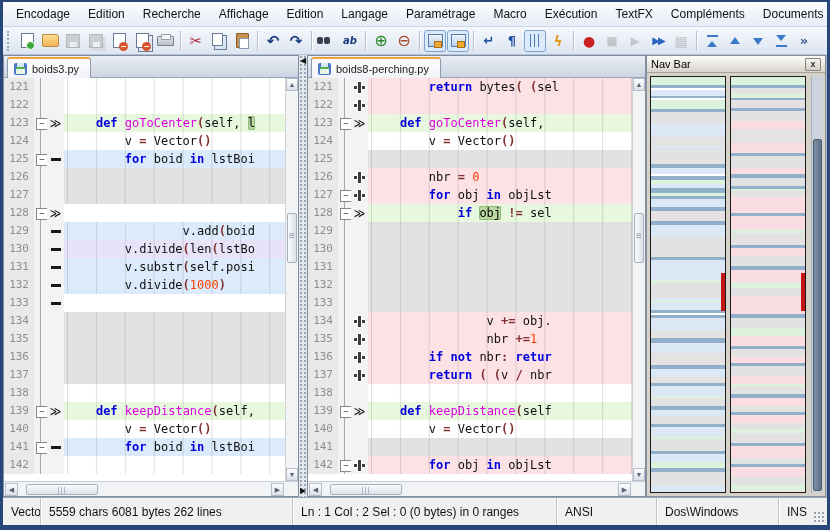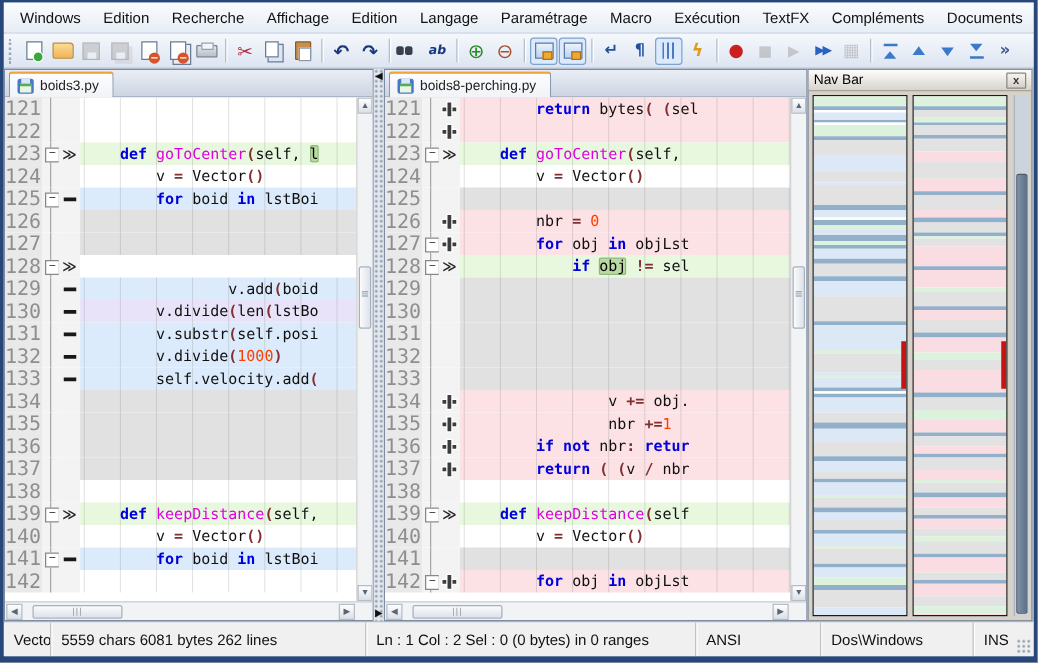--- a/index.html
+++ b/index.html
@@ -76,21 +76,21 @@
   .tab{display:flex;align-items:center;gap:5px;height:21px;padding:0 11px 0 6px;background:linear-gradient(#fdfdfe,#f0f3f7);
        border:1px solid #8a99ae;border-bottom:none;border-top:2px solid #f2a23c;border-radius:3px 3px 0 0;
        font-size:11px;color:#222;position:relative;top:1px}
   .flop{width:13px;height:12px;background:#4a78c8;border-radius:2px;position:relative;flex:none}
   .flop::before{content:"";position:absolute;left:3px;top:0;width:7px;height:4px;background:#d8e8f8}
   .flop::after{content:"";position:absolute;left:2px;bottom:1px;width:9px;height:5px;background:#e8f6e4;border-top:2px solid #55ae55}
 
   .editor{position:relative;flex:1;overflow:hidden;background:#fff}
   .rows{position:absolute;left:0;top:0;right:13px}
   .row{display:flex;height:18px;font:12px/18px "DejaVu Sans Mono",monospace;white-space:pre}
-  .num{width:30px;text-align:right;padding-right:5px;background:#e9e9e9;color:#8e8e8e;font-size:16px;flex:none}
+  .num{width:30px;text-align:right;padding-right:5px;background:#e9e9e9;color:#8e8e8e;font-size:11px;flex:none}
   .fd{width:13px;background:#f3f3f3;position:relative;flex:none}
   .fd.line::before,.fd.box::before{content:"";position:absolute;left:6px;top:0;bottom:0;width:1px;background:#a8a8a8}
   .fd.box::after{content:"−";position:absolute;left:2px;top:4px;width:10px;height:10px;background:#fff;border:1px solid #888;
                  color:#444;font:9px/8px "DejaVu Sans Mono",monospace;text-align:center}
   .mk{width:17px;background:#f3f3f3;flex:none;display:flex;align-items:center;justify-content:center;position:relative}
   .mk.arr::after{content:"≫";color:#282828;font:bold 11px "DejaVu Sans",sans-serif}
   .mk.dash::after{content:"";width:10px;height:3px;background:#181818}
   .mk.plus::before{content:"";position:absolute;width:11px;height:3px;background:#3c3c3c;box-shadow:0 0 0 1px #fff}
   .mk.plus::after{content:"";position:absolute;width:3px;height:11px;background:#3c3c3c;box-shadow:0 0 0 1px #fff}
   .tx{flex:1;overflow:hidden;padding-left:3px;
@@ -152,21 +152,21 @@
   .gripdots{position:absolute;right:2px;bottom:2px;width:12px;height:12px;
             background-image:radial-gradient(#9aa4b0 1px,transparent 1.2px);background-size:4px 4px}
 </style>
 </head>
 <body>
 
 <div class="window">
 
   <div class="menubar">
     <div class="mrow">
-        <div class="mi">Windows</div>
+        <div class="mi">Encodage</div>
         <div class="mi">Edition</div>
         <div class="mi">Recherche</div>
         <div class="mi">Affichage</div>
         <div class="mi">Edition</div>
         <div class="mi">Langage</div>
         <div class="mi">Paramétrage</div>
         <div class="mi">Macro</div>
         <div class="mi">Exécution</div>
         <div class="mi">TextFX</div>
         <div class="mi">Compléments</div>
@@ -235,21 +235,21 @@
             <div class="row"><div class="num">123</div><div class="fd box"></div><div class="mk arr"></div><div class="tx bg-g"><span class="sp">    </span><span class="sk">def</span><span class="sp"> </span><span class="sf">goToCenter</span><span class="so">(</span><span class="sp">self, </span><span class="sh">l</span></div></div>
             <div class="row"><div class="num">124</div><div class="fd line"></div><div class="mk "></div><div class="tx bg-w"><span class="sp">        v </span><span class="so">=</span><span class="sp"> Vector</span><span class="so">()</span></div></div>
             <div class="row"><div class="num">125</div><div class="fd box"></div><div class="mk dash"></div><div class="tx bg-m"><span class="sp">        </span><span class="sk">for</span><span class="sp"> boid </span><span class="sk">in</span><span class="sp"> lstBoi</span></div></div>
             <div class="row"><div class="num">126</div><div class="fd line"></div><div class="mk "></div><div class="tx bg-e"></div></div>
             <div class="row"><div class="num">127</div><div class="fd line"></div><div class="mk "></div><div class="tx bg-e"></div></div>
             <div class="row"><div class="num">128</div><div class="fd box"></div><div class="mk arr"></div></div>
             <div class="row"><div class="num">129</div><div class="fd line"></div><div class="mk dash"></div><div class="tx bg-m"><span class="sp">                v.add</span><span class="so">(</span><span class="sp">boid</span></div></div>
             <div class="row"><div class="num">130</div><div class="fd line"></div><div class="mk dash"></div><div class="tx bg-v"><span class="sp">        v.divide</span><span class="so">(</span><span class="sp">len</span><span class="so">(</span><span class="sp">lstBo</span></div></div>
             <div class="row"><div class="num">131</div><div class="fd line"></div><div class="mk dash"></div><div class="tx bg-m"><span class="sp">        v.substr</span><span class="so">(</span><span class="sp">self.posi</span></div></div>
             <div class="row"><div class="num">132</div><div class="fd line"></div><div class="mk dash"></div><div class="tx bg-m"><span class="sp">        v.divide</span><span class="so">(</span><span class="sn">1000</span><span class="so">)</span></div></div>
-            <div class="row"><div class="num">133</div><div class="fd line"></div><div class="mk dash"></div><div class="tx bg-m"><span class="sp">        self.velocity.add</span><span class="so">(</span></div></div>
+            <div class="row"><div class="num">133</div><div class="fd line"></div><div class="mk dash"></div></div>
             <div class="row"><div class="num">134</div><div class="fd line"></div><div class="mk "></div><div class="tx bg-e"></div></div>
             <div class="row"><div class="num">135</div><div class="fd line"></div><div class="mk "></div><div class="tx bg-e"></div></div>
             <div class="row"><div class="num">136</div><div class="fd line"></div><div class="mk "></div><div class="tx bg-e"></div></div>
             <div class="row"><div class="num">137</div><div class="fd line"></div><div class="mk "></div><div class="tx bg-e"></div></div>
             <div class="row"><div class="num">138</div><div class="fd line"></div><div class="mk "></div><div class="tx bg-w"></div></div>
             <div class="row"><div class="num">139</div><div class="fd box"></div><div class="mk arr"></div><div class="tx bg-g"><span class="sp">    </span><span class="sk">def</span><span class="sp"> </span><span class="sf">keepDistance</span><span class="so">(</span><span class="sp">self,</span></div></div>
             <div class="row"><div class="num">140</div><div class="fd line"></div><div class="mk "></div><div class="tx bg-w"><span class="sp">        v </span><span class="so">=</span><span class="sp"> Vector</span><span class="so">()</span></div></div>
             <div class="row"><div class="num">141</div><div class="fd box"></div><div class="mk dash"></div><div class="tx bg-m"><span class="sp">        </span><span class="sk">for</span><span class="sp"> boid </span><span class="sk">in</span><span class="sp"> lstBoi</span></div></div>
             <div class="row"><div class="num">142</div><div class="fd line"></div><div class="mk "></div><div class="tx bg-w"></div></div>
           </div>

